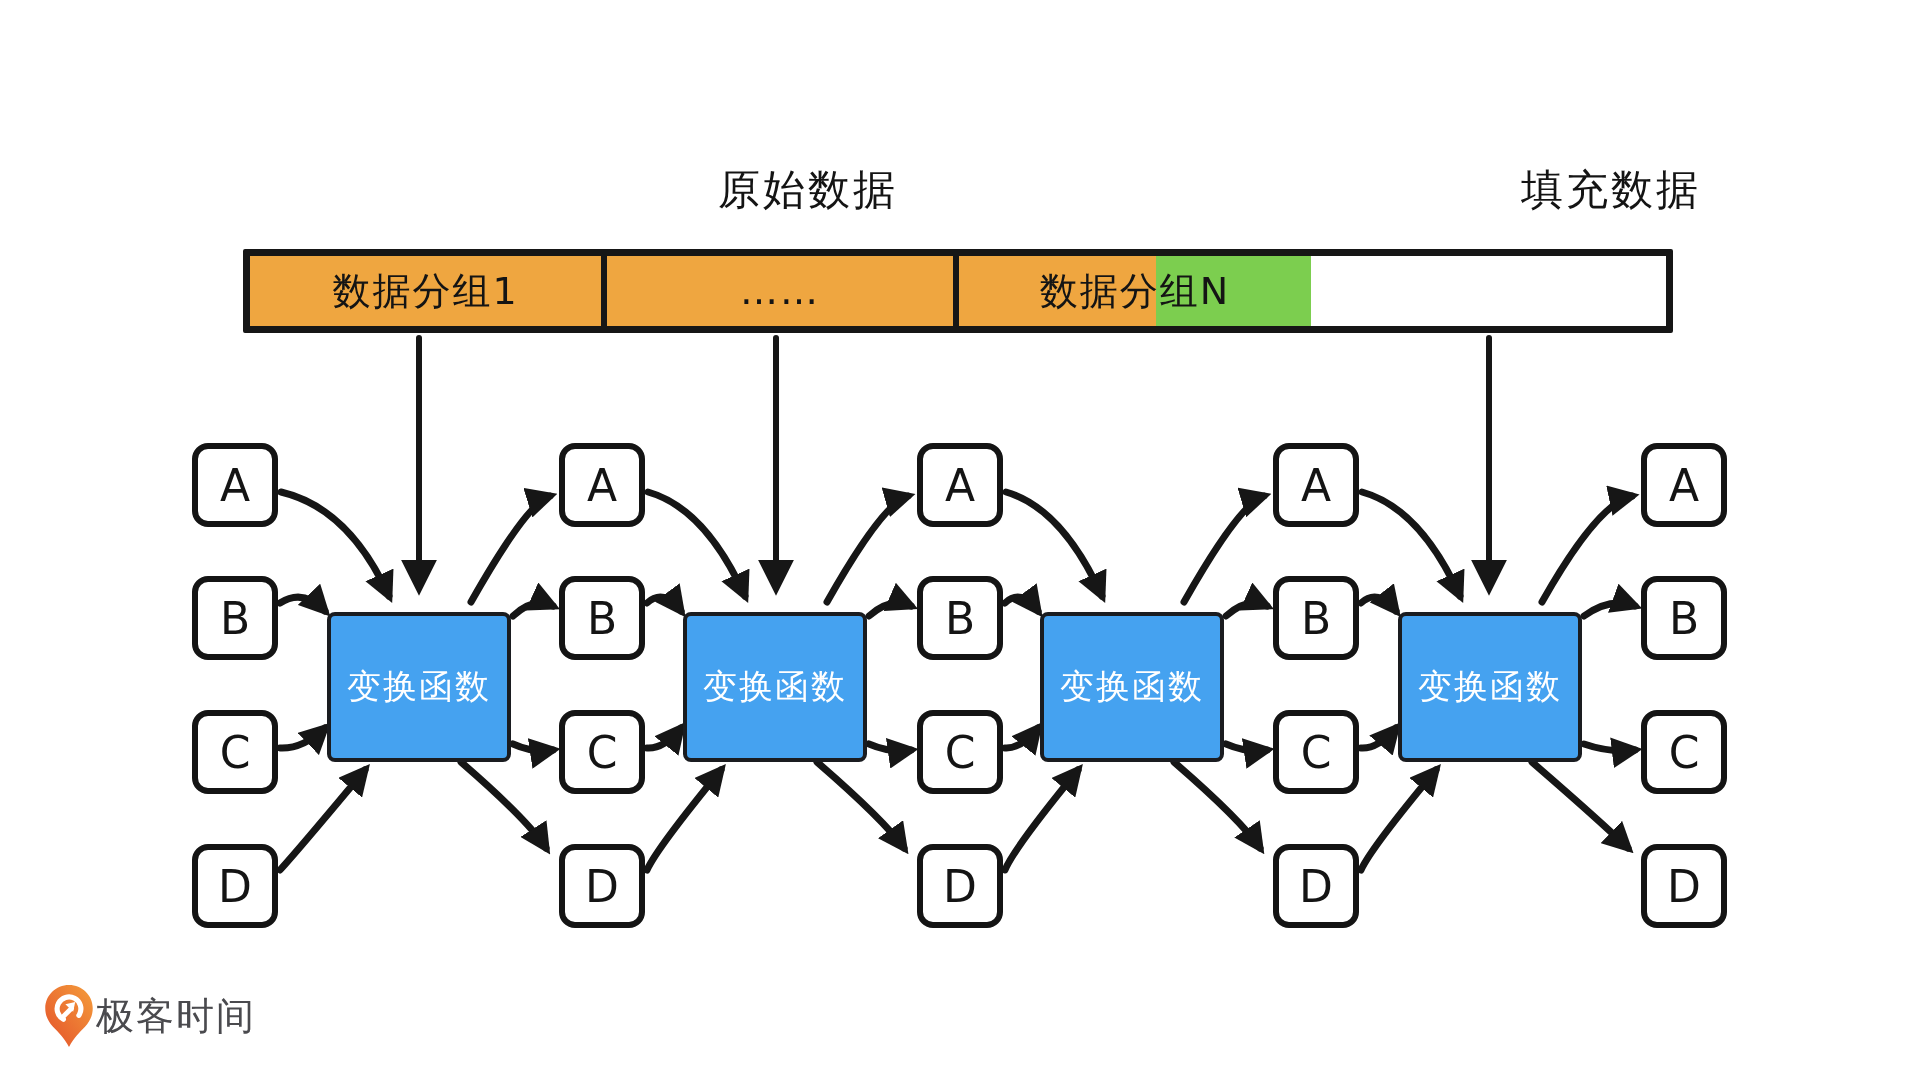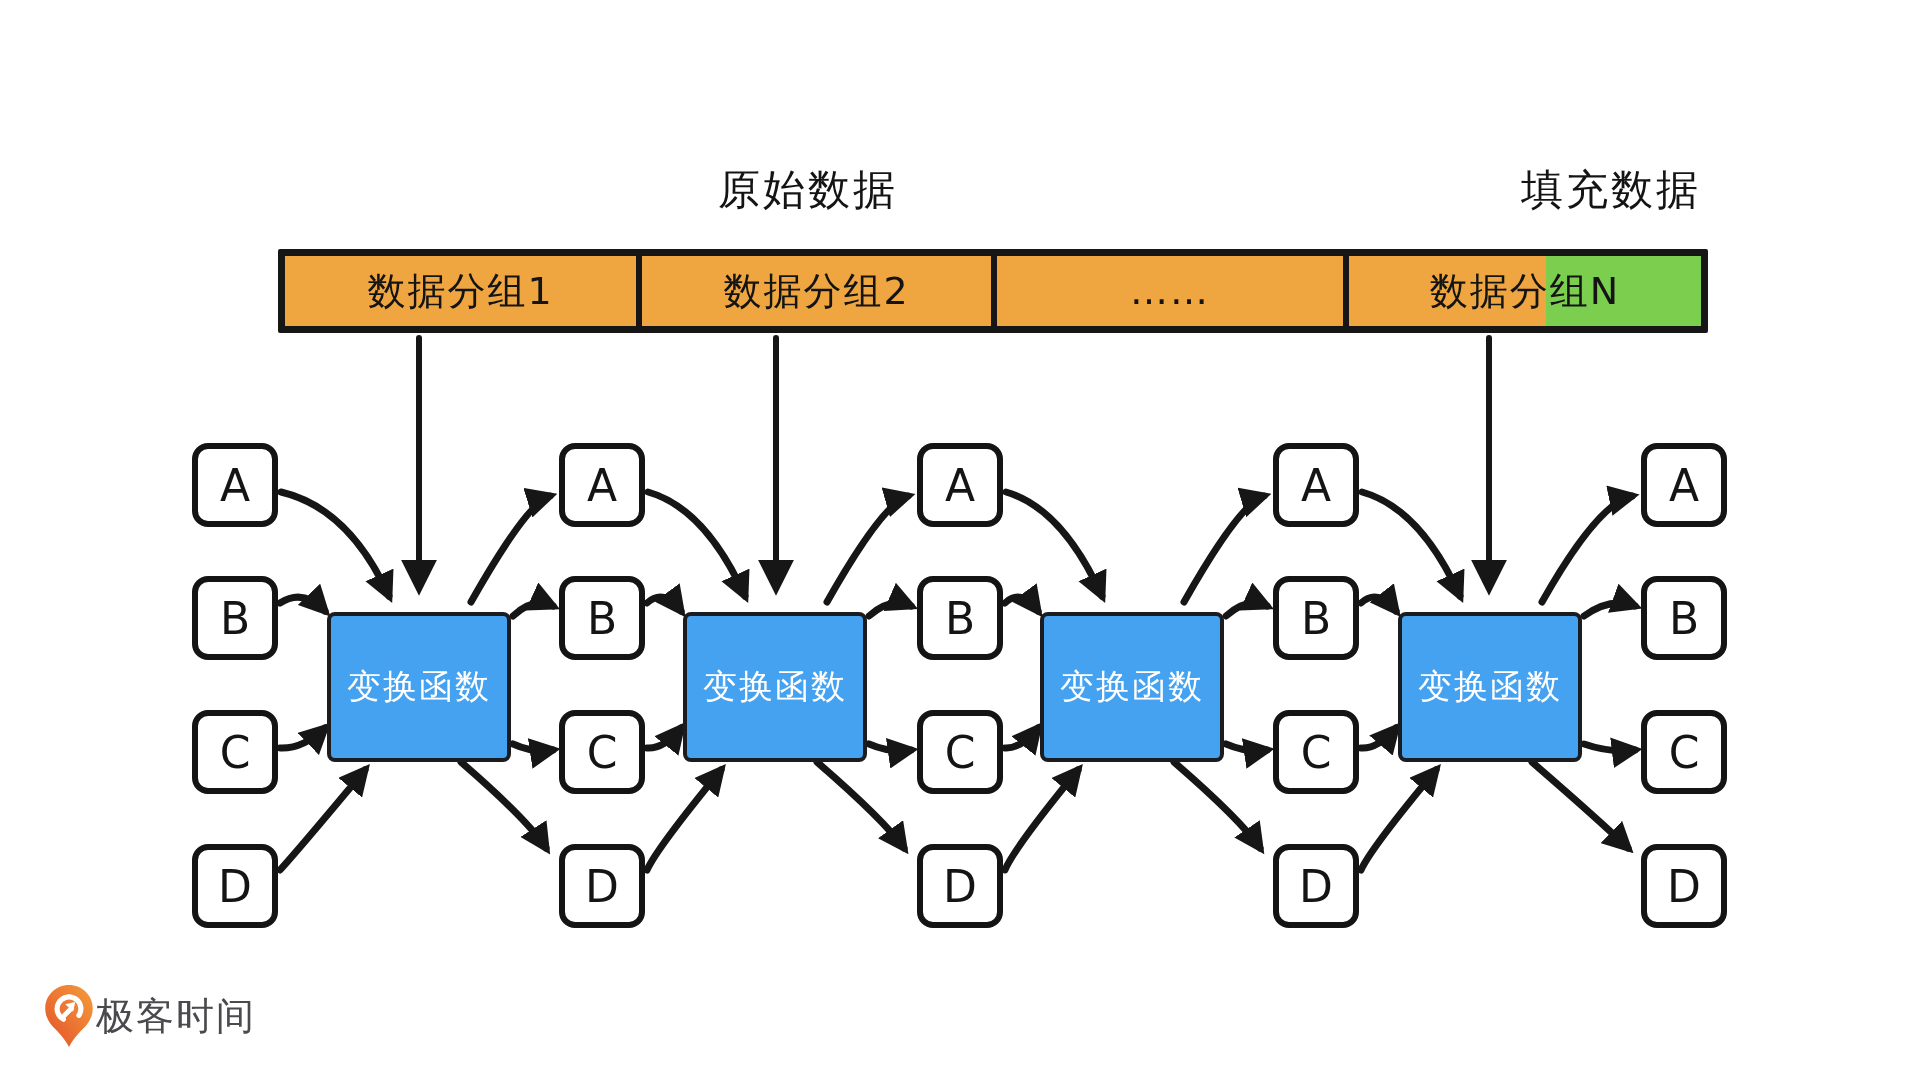--- a/index.html
+++ b/index.html
@@ -3,21 +3,21 @@
 <meta charset="utf-8">
 <style>
   html,body{margin:0;padding:0;background:#ffffff;}
   .canvas{position:relative;width:1920px;height:1080px;background:#ffffff;overflow:hidden;
           font-family:"DejaVu Sans","Liberation Sans",sans-serif;color:#161616;}
 
   .titleLabel{position:absolute;transform:translateX(-50%);font-size:42px;font-weight:500;
               letter-spacing:3px;white-space:nowrap;color:#141414;}
 
   .bar{position:absolute;left:243px;top:249px;width:1416px;height:70px;
-       border:7px solid #161616;border-radius:2px;display:flex;margin-left:35px;}
+       border:7px solid #161616;border-radius:2px;display:flex;}
   .seg{height:100%;display:flex;align-items:center;justify-content:center;
        font-size:38px;font-weight:500;letter-spacing:2px;color:#141414;white-space:nowrap;}
   .seg + .seg{border-left:6px solid #161616;}
 
   .letter-box{position:absolute;width:74px;height:72px;background:#ffffff;
               border:6px solid #141414;border-radius:16px;display:flex;align-items:center;
               justify-content:center;font-size:44px;font-weight:500;color:#141414;}
 
   .fn-box{position:absolute;width:176px;height:142px;top:612px;border:4px solid #1a1c20;
           border-radius:8px;display:flex;align-items:center;justify-content:center;
@@ -31,21 +31,20 @@
 </head>
 <body>
 
 <div class="canvas">
 
   <div class="titleLabel" style="left:808px;top:162px;">原始数据</div>
   <div class="titleLabel" style="left:1611px;top:162px;">填充数据</div>
 
   <div class="bar">
     <div class="seg" style="width:351px;background:#EFA640;">数据分组1</div>
-    <div class="seg" style="width:349px;background:#EFA640;">数据分组2</div>
     <div class="seg" style="width:346px;background:#EFA640;">……</div>
     <div class="seg" style="width:352px;background:linear-gradient(to right,#EFA640 0 56%,#7CCE4F 56% 100%);text-align:right;">数据分组N</div>
   </div>
 
   <svg class="arrows" viewBox="0 0 1920 1080">
     <defs>
       <marker id="ah" viewBox="0 0 10 10" refX="7.5" refY="5" markerWidth="4.4" markerHeight="4.4" orient="auto" markerUnits="strokeWidth">
           <path d="M0,0 L10,5 L0,10 Z" fill="#161616"></path>
         </marker>
       <marker id="ahBig" viewBox="0 0 10 10" refX="7" refY="5" markerWidth="6" markerHeight="6" orient="auto" markerUnits="strokeWidth">

